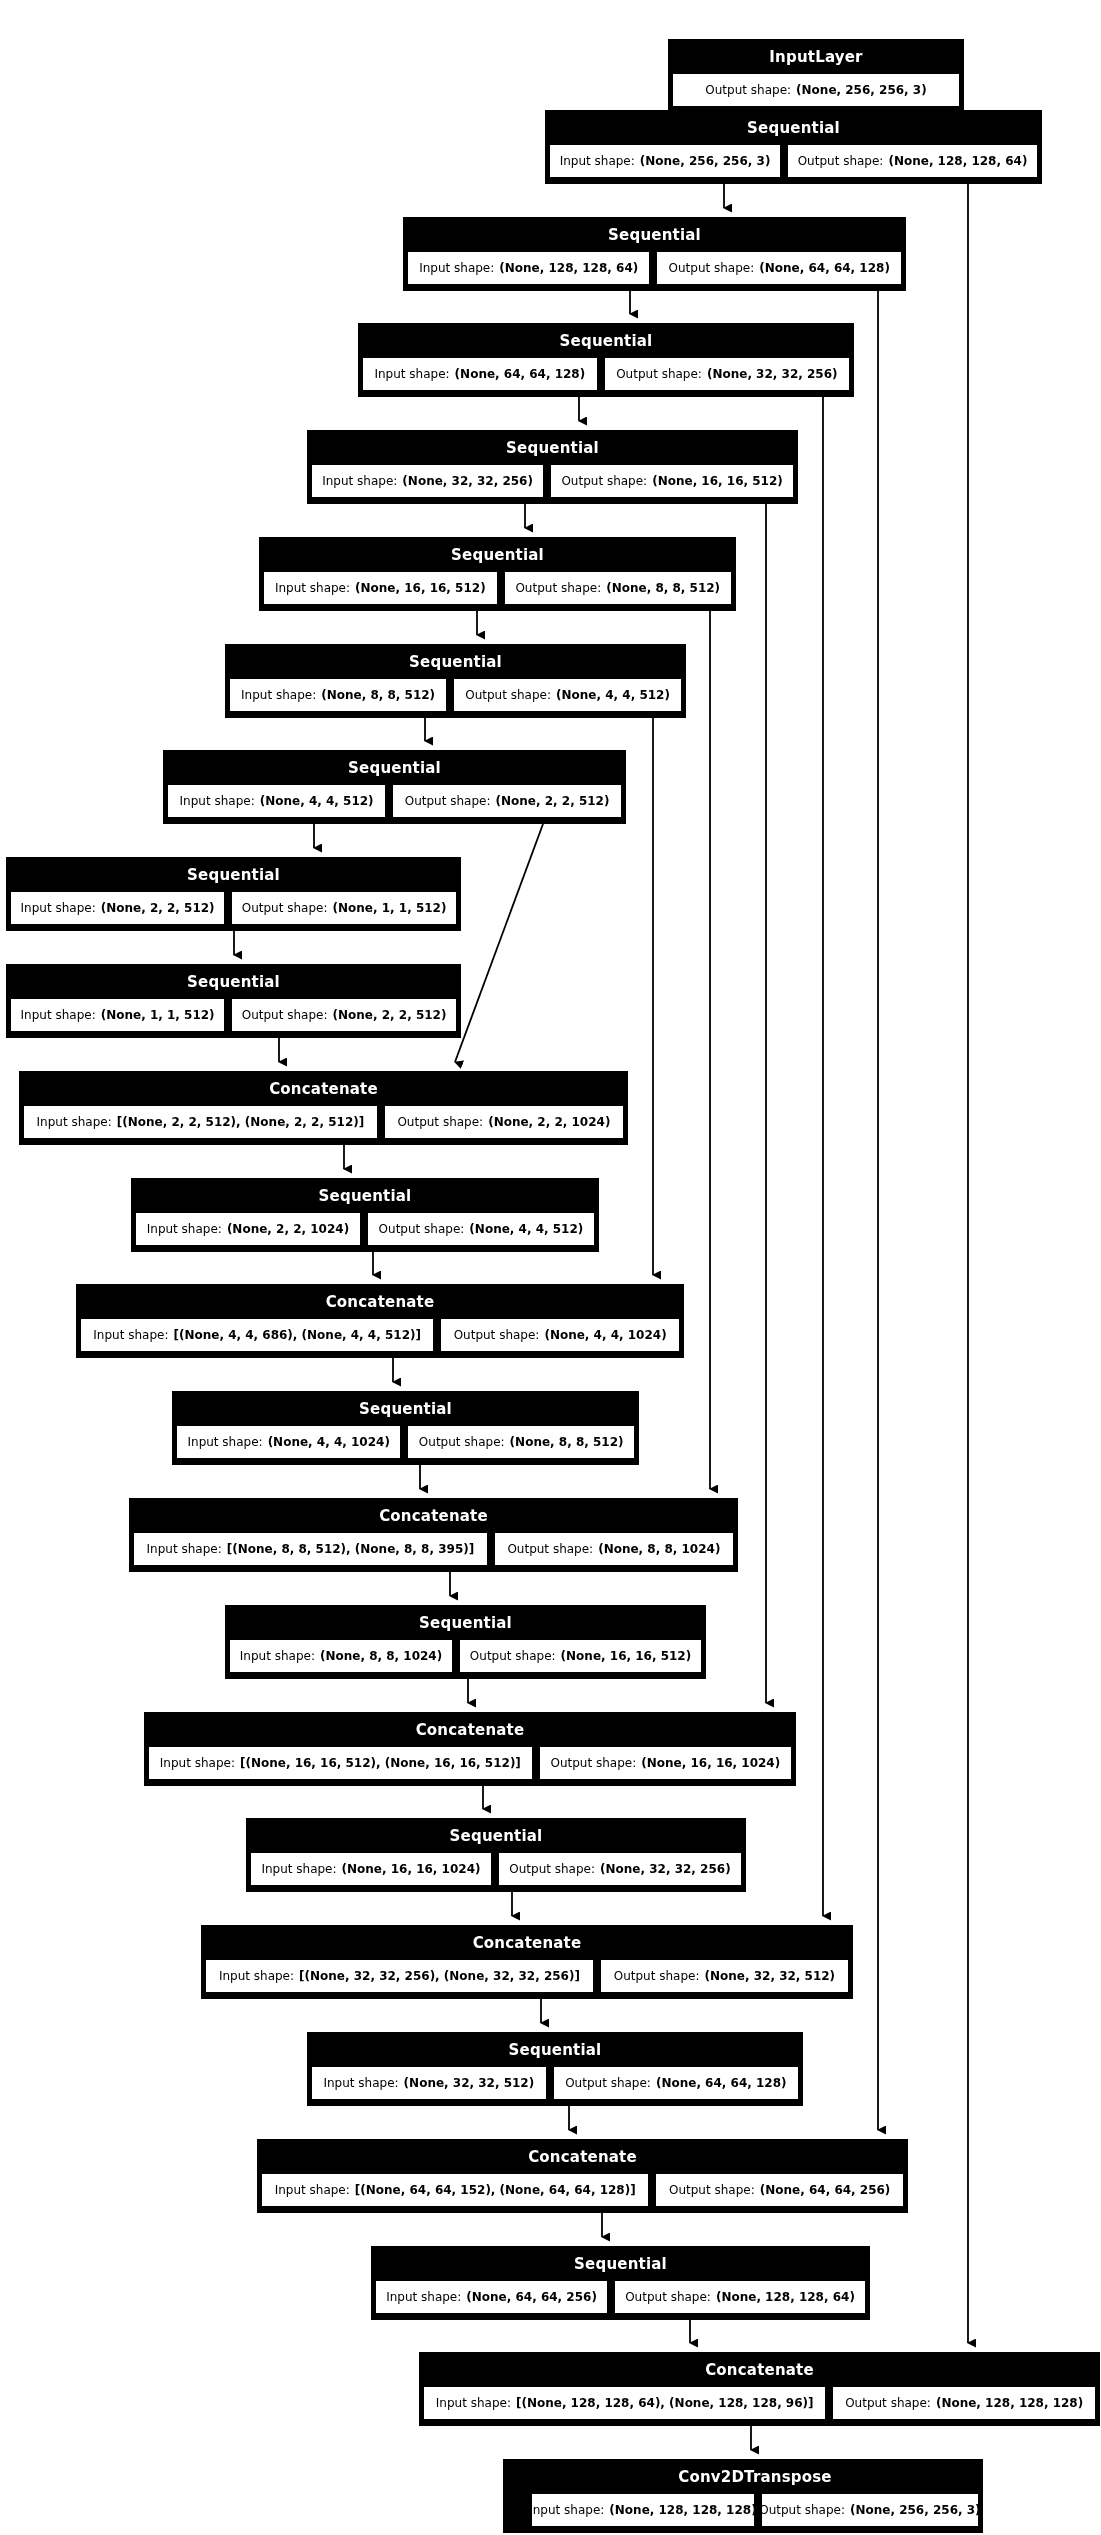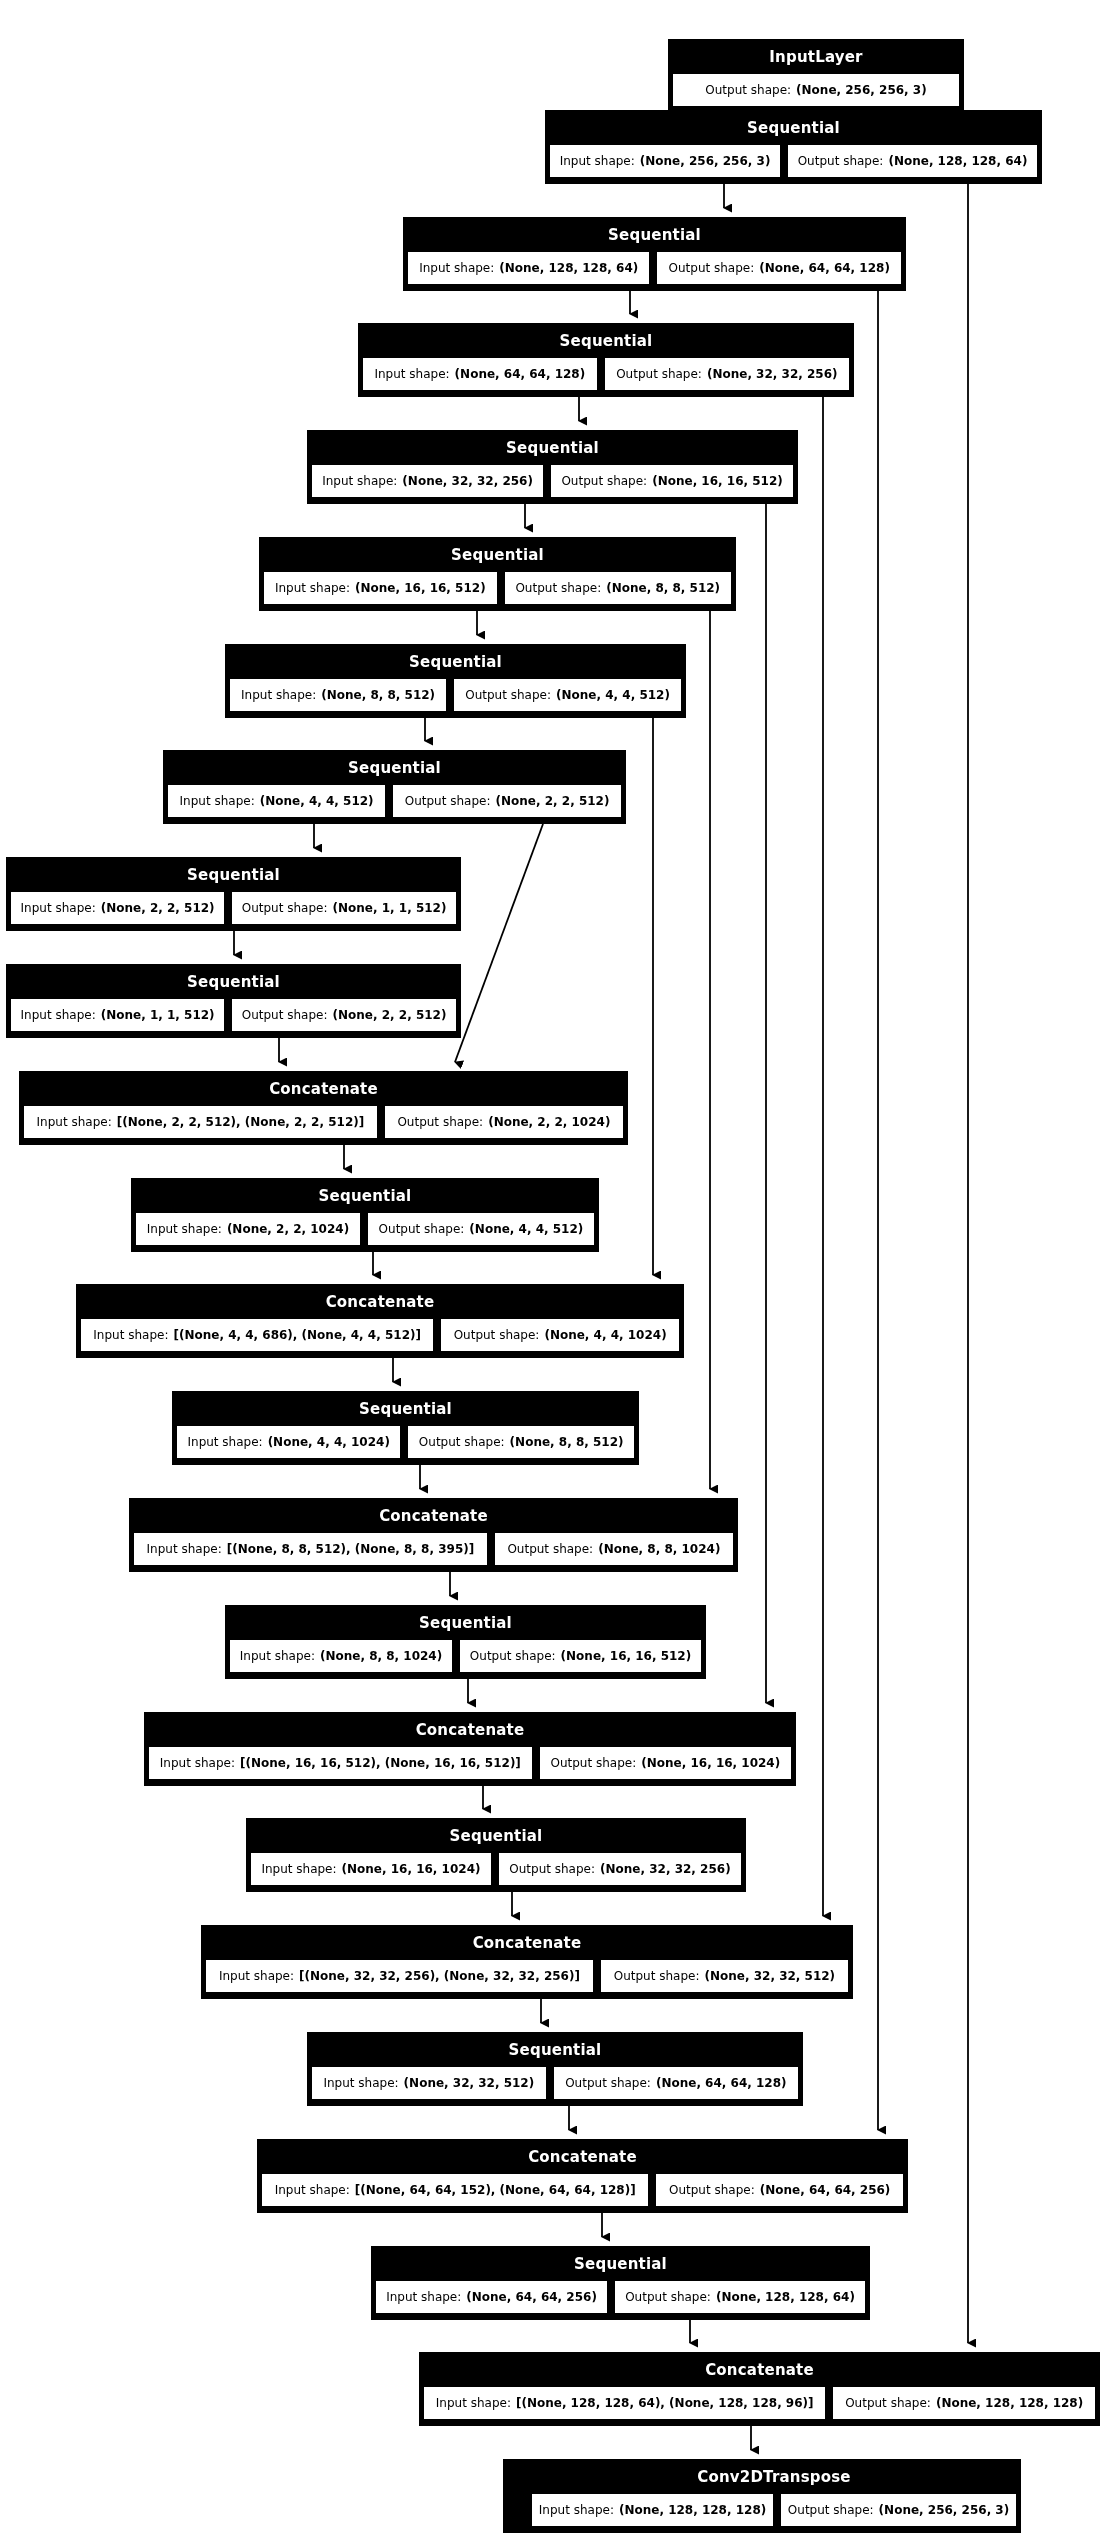--- a/index.html
+++ b/index.html
@@ -387,21 +387,21 @@
         <div class="cell">
           <span class="cl">Input shape:</span>
           <span class="cv">[(None, 128, 128, 64), (None, 128, 128, 96)]</span>
         </div>
         <div class="cell">
           <span class="cl">Output shape:</span>
           <span class="cv">(None, 128, 128, 128)</span>
         </div>
       </div>
     </div>
-    <div class="node" style="left: 503px; top: 2459px; width: 518px; padding-left: 24px;">
+    <div class="node" style="left: 503px; top: 2459px; width: 480px; padding-left: 24px;">
       <div class="node-title">Conv2DTranspose</div>
       <div class="node-body">
         <div class="cell">
           <span class="cl">Input shape:</span>
           <span class="cv">(None, 128, 128, 128)</span>
         </div>
         <div class="cell">
           <span class="cl">Output shape:</span>
           <span class="cv">(None, 256, 256, 3)</span>
         </div>

